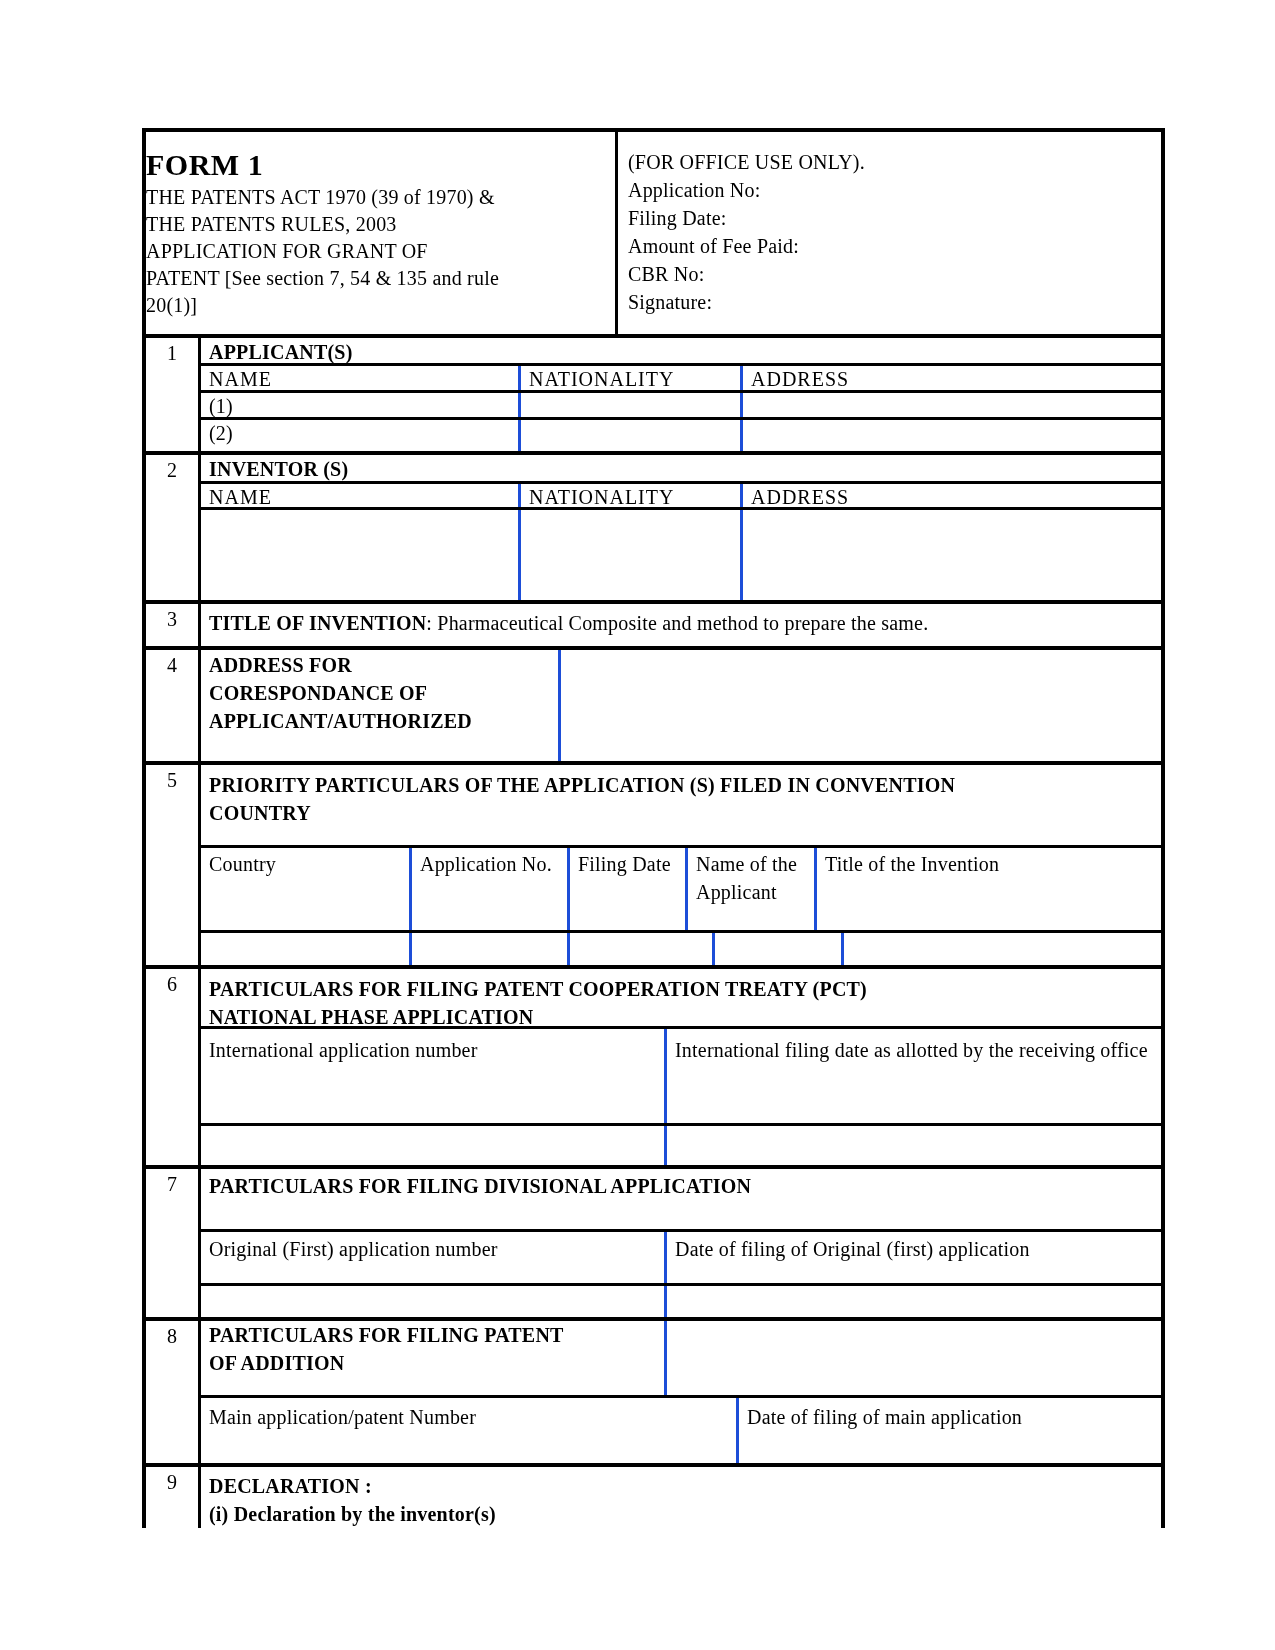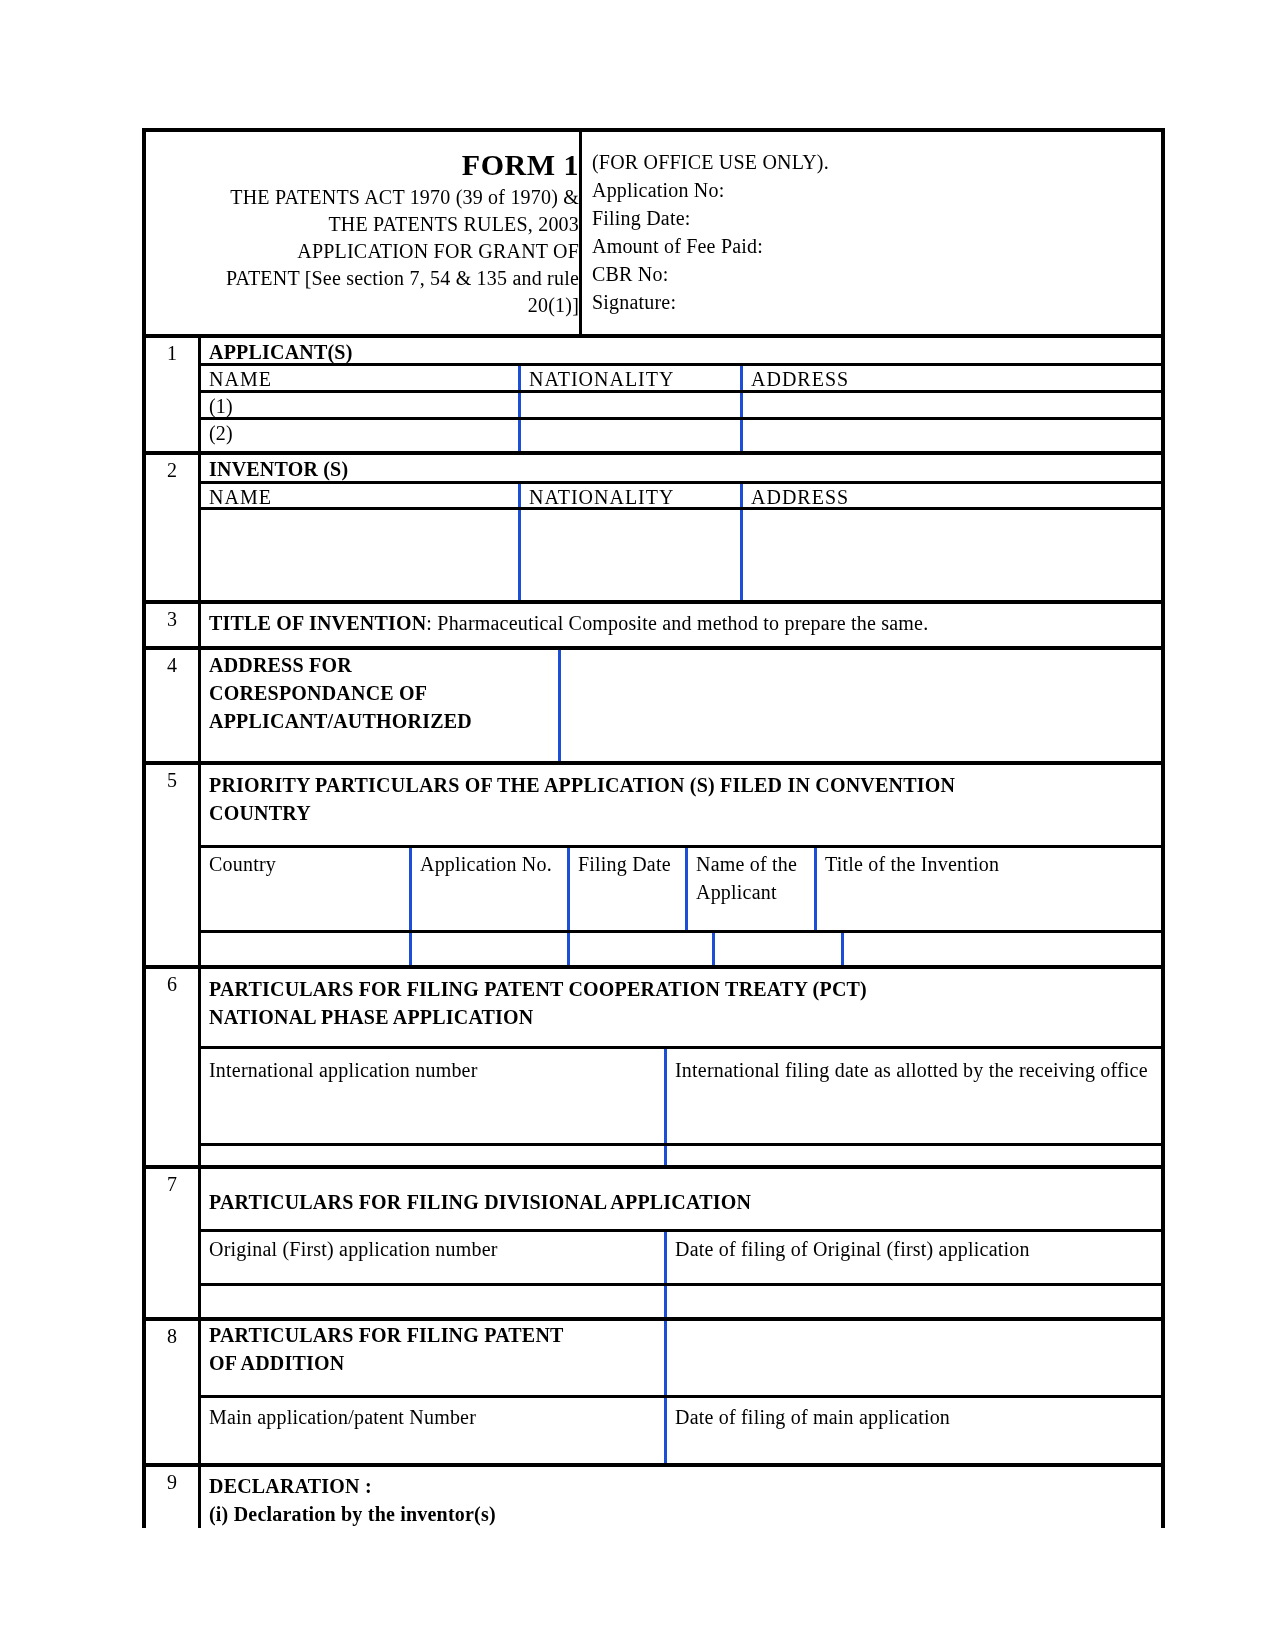--- a/index.html
+++ b/index.html
@@ -17,22 +17,22 @@
   .form {
     position: absolute; left: 142px; top: 128px;
     width: 1023px; height: 1400px;
     border: 4px solid #000; border-bottom: none;
     display: flex; flex-direction: column;
   }
   .b { font-weight: bold; }
   
   .hdr { height: 203px; display: flex; }
   .hdr-left {
-    width: 436px; border-right: 3px solid #000;
-    text-align: right; padding-top: 14px; line-height: 27px;
+    width: 472px; border-right: 3px solid #000;
+    text-align: left; padding-top: 14px; line-height: 27px;
   }
   .form-title { font-size: 30px; font-weight: bold; line-height: 38px; letter-spacing: 0.5px; }
   .hdr-right { flex: 1; padding: 16px 0 0 10px; line-height: 28px; }
   
   .sec { border-top: 4px solid #000; display: flex; }
   .num {
     flex: none; width: 55px; border-right: 3px solid #000;
     text-align: center; padding-top: 4px;
   }
   .sc { flex: 1; display: flex; flex-direction: column; min-width: 0; }
@@ -155,42 +155,42 @@
           <div class="c" style="width:145px"></div>
           <div class="c" style="width:129px"></div>
           <div class="c end"></div>
         </div>
       </div>
     </div>
 
     <div class="sec" style="height:201px">
       <div class="num">6</div>
       <div class="sc">
-        <div class="trow" style="height:80px">
+        <div class="trow" style="height:60px">
           <div class="sec-title c end lh" style="padding-top:6px">
             <div>PARTICULARS FOR FILING PATENT COOPERATION TREATY (PCT)</div>
             <div>NATIONAL PHASE APPLICATION</div>
           </div>
         </div>
         <div class="trow" style="height:97px">
           <div class="c lh" style="width:466px; padding-top:7px">International application number</div>
           <div class="c end lh" style="padding-top:7px">International filing date as allotted by the receiving office</div>
         </div>
         <div class="trow last">
           <div class="c" style="width:466px"></div>
           <div class="c end"></div>
         </div>
       </div>
     </div>
 
     <div class="sec" style="height:153px">
       <div class="num">7</div>
       <div class="sc">
         <div class="trow" style="height:63px">
-          <div class="sec-title c end" style="padding-top:22px">PARTICULARS FOR FILING DIVISIONAL APPLICATION</div>
+          <div class="sec-title c end" style="padding-top:6px">PARTICULARS FOR FILING DIVISIONAL APPLICATION</div>
         </div>
         <div class="trow" style="height:54px">
           <div class="c" style="width:466px; padding-top:6px">Original (First) application number</div>
           <div class="c end" style="padding-top:6px">Date of filing of Original (first) application</div>
         </div>
         <div class="trow last">
           <div class="c" style="width:466px"></div>
           <div class="c end"></div>
         </div>
       </div>
@@ -200,21 +200,21 @@
       <div class="num">8</div>
       <div class="sc">
         <div class="trow" style="height:77px">
           <div class="c b lh" style="width:466px; padding-top:0">
             <div>PARTICULARS FOR FILING PATENT</div>
             <div>OF ADDITION</div>
           </div>
           <div class="c end"></div>
         </div>
         <div class="trow last">
-          <div class="c" style="width:466px; padding-top:8px">Main application/patent Number</div>
+          <div class="c" style="width:538px; padding-top:8px">Main application/patent Number</div>
           <div class="c end" style="padding-top:8px">Date of filing of main application</div>
         </div>
       </div>
     </div>
 
     <div class="sec" style="flex:1">
       <div class="num">9</div>
       <div class="sc" style="padding-top:5px">
         <div class="sec-title lh" style="padding-top:0">DECLARATION :</div>
         <div class="b lh" style="padding:0 8px">(i) Declaration by the inventor(s)</div>

